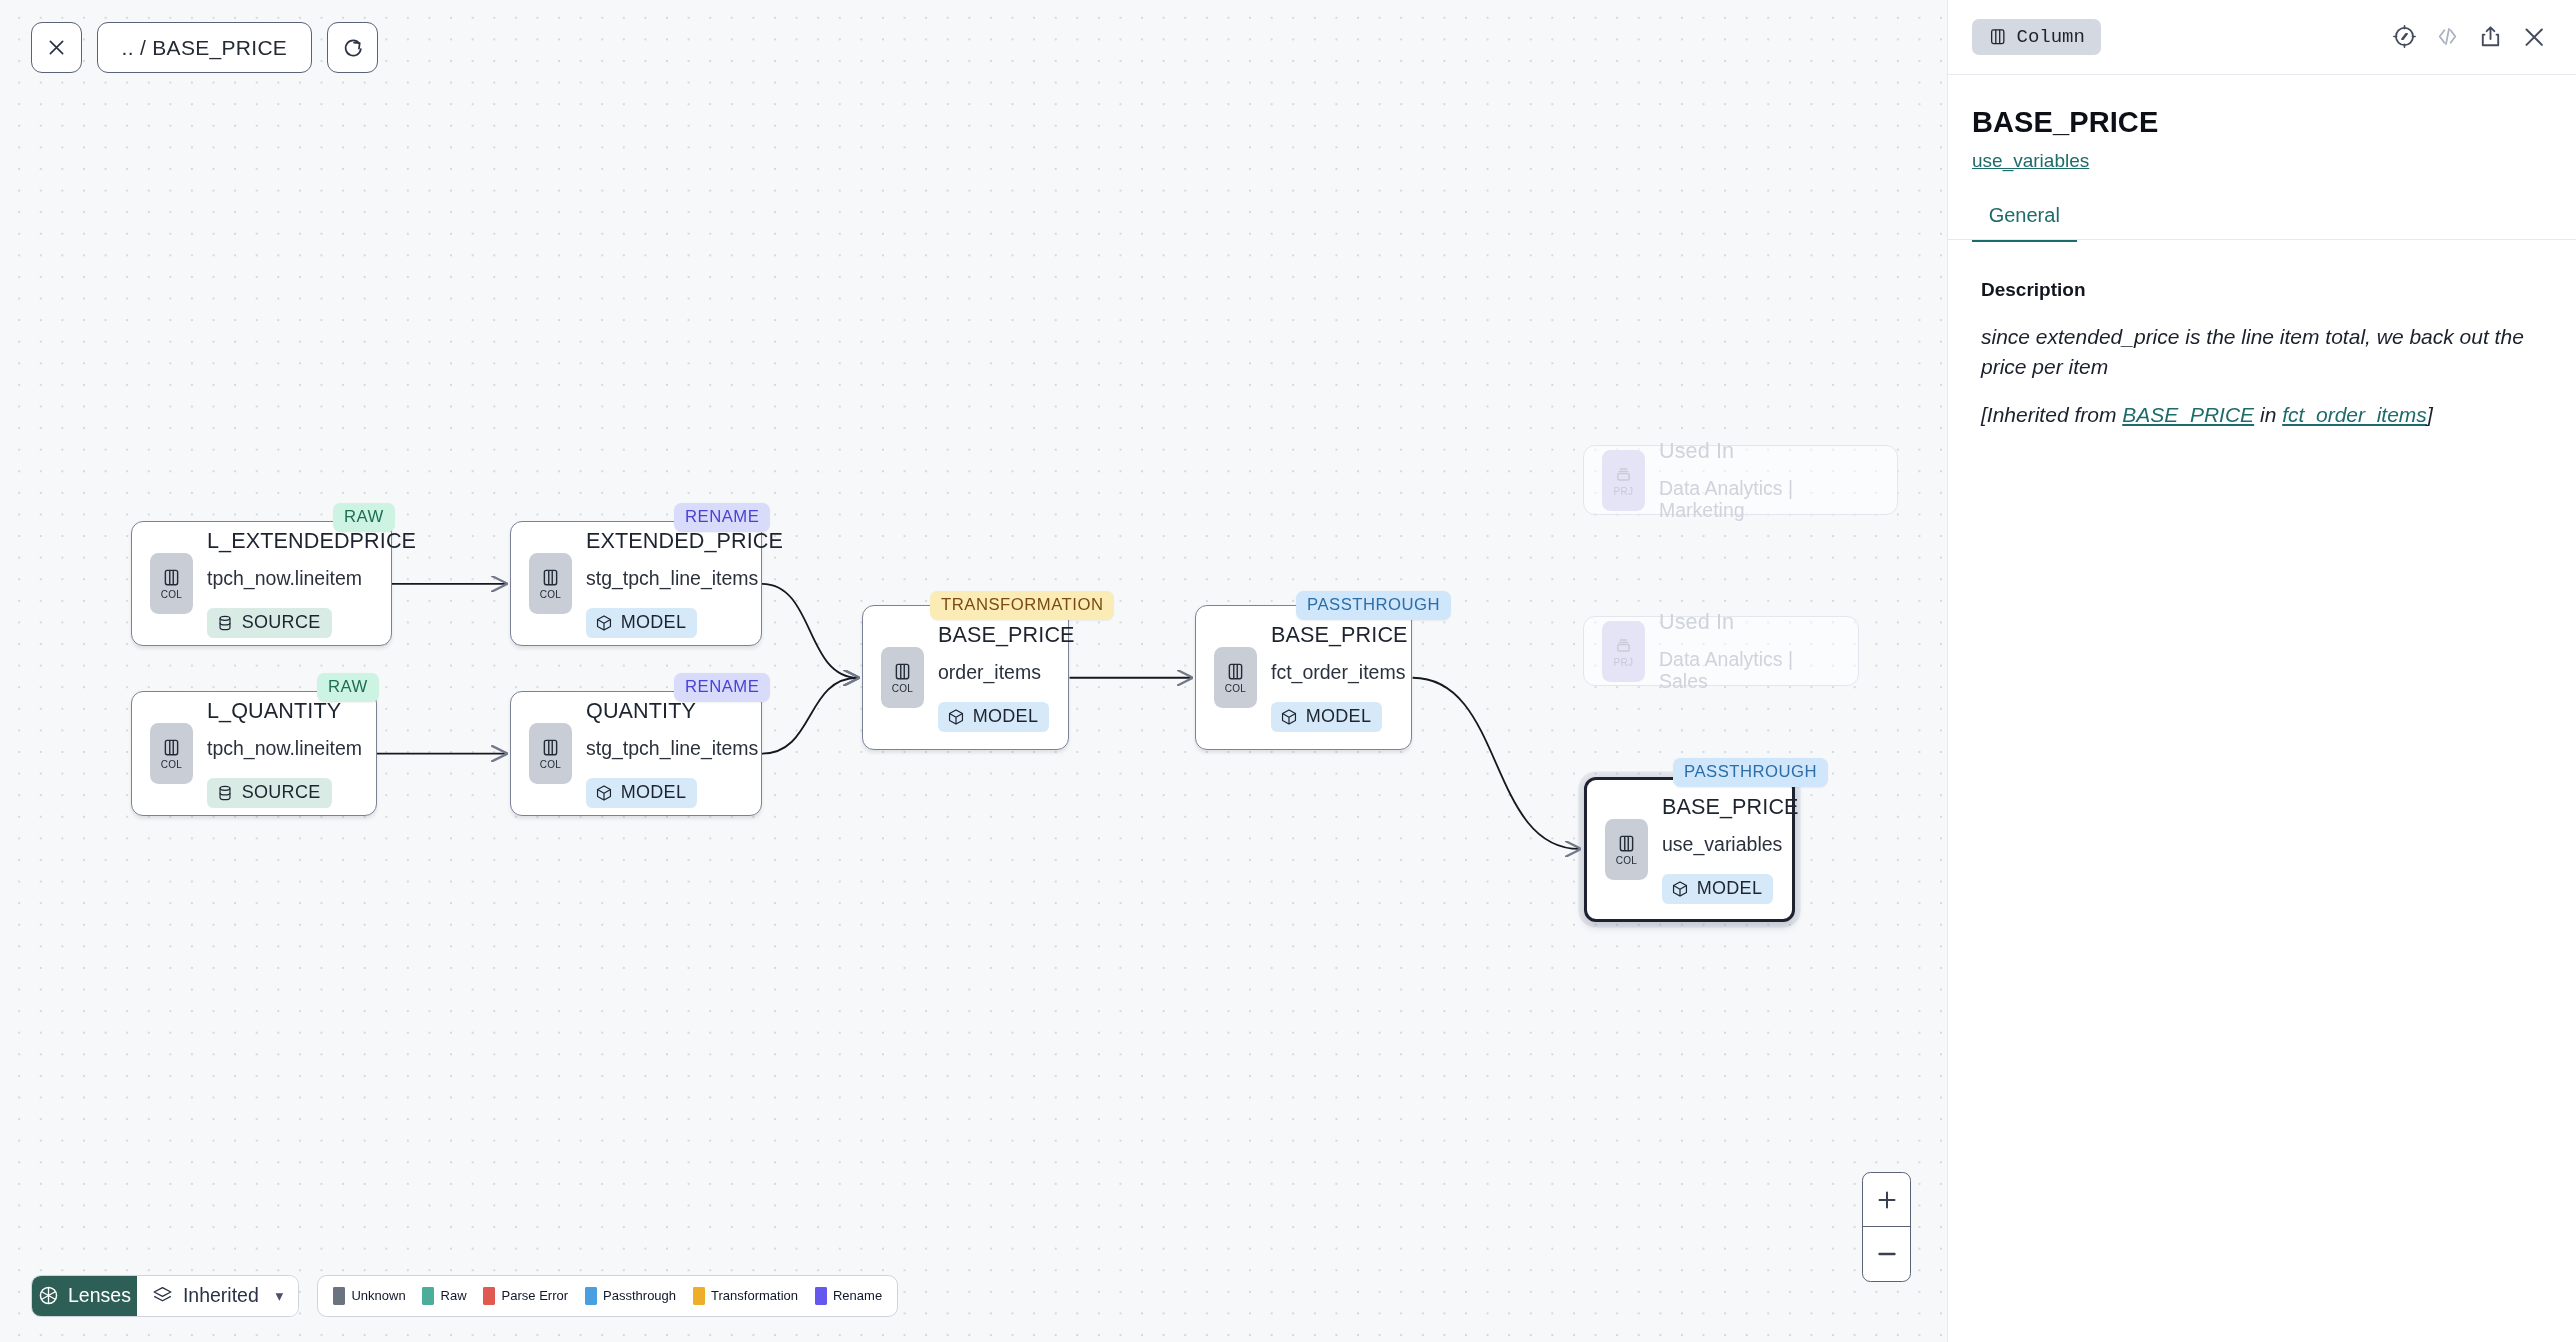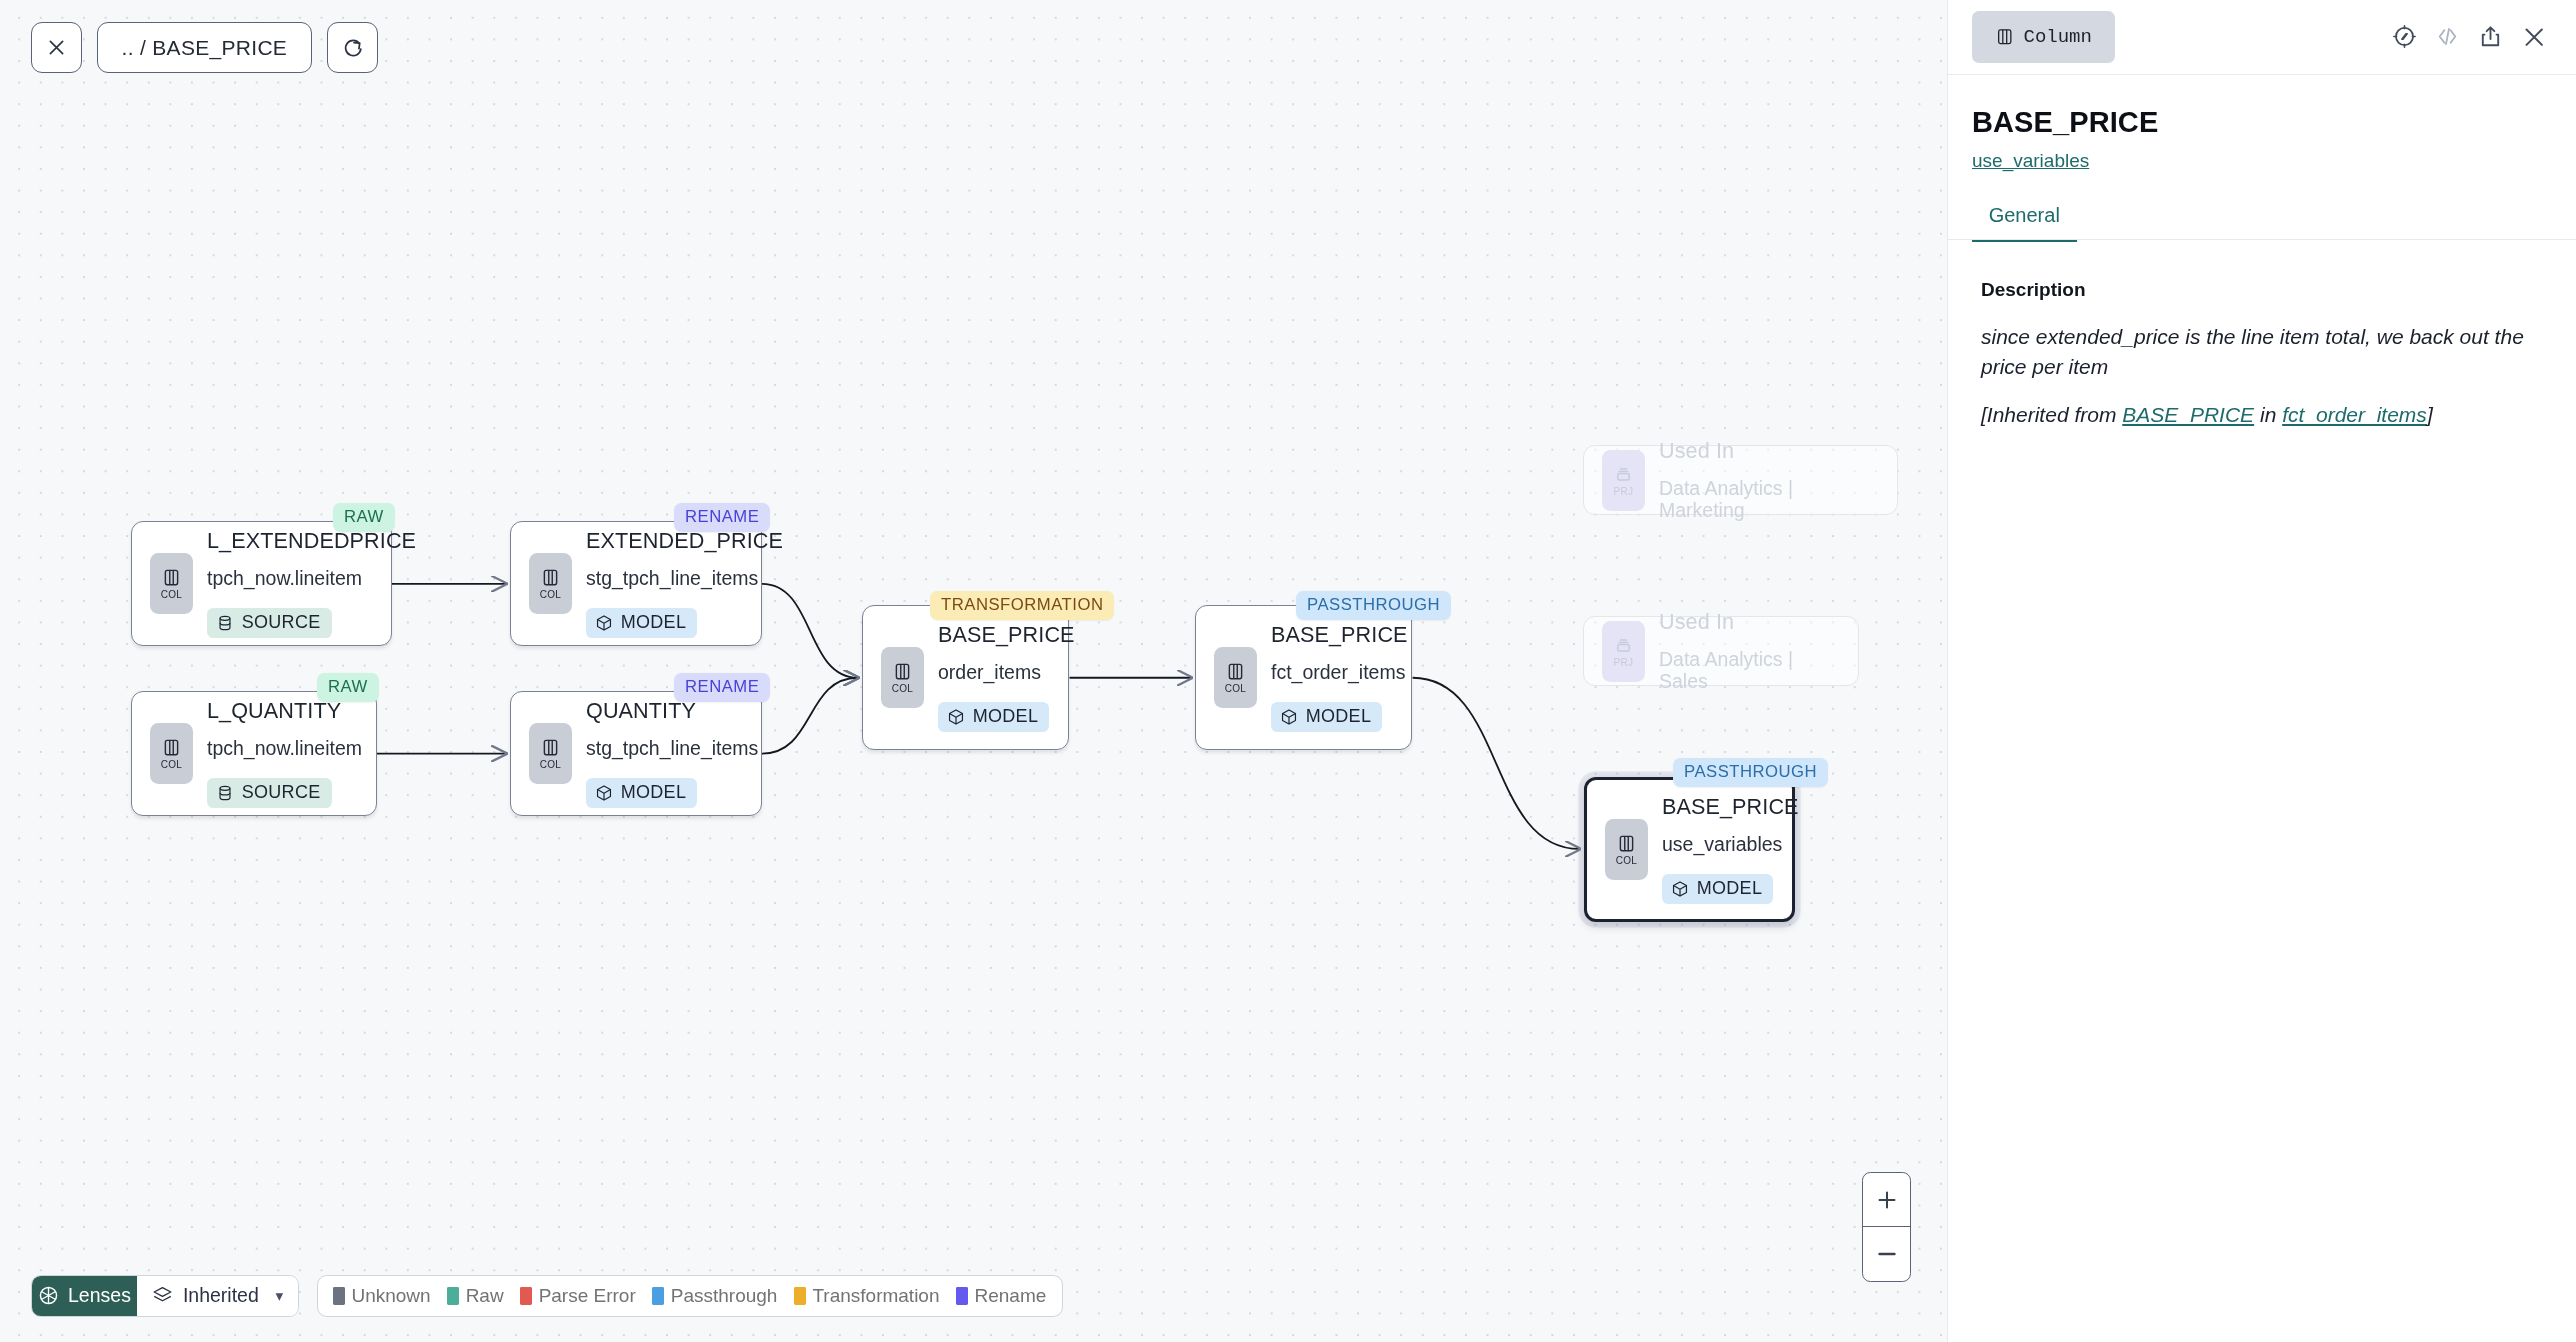--- a/index.html
+++ b/index.html
@@ -92,32 +92,32 @@
   #edges { position: absolute; inset: 0; width: 1947px; height: 1343px; z-index: 15; pointer-events: none; }
 
   
   .bottom-bar { position: absolute; left: 31px; bottom: 26.4px; display: flex; align-items: center; gap: 17.4px; z-index: 40; }
   .lens-group { display: flex; align-items: stretch; border: 1.4px solid #cfd3dc; border-radius: 9.7px; overflow: hidden; background: #fff; height: 42px; }
   .lens-btn { background: #2d5f56; color: #fff; display: flex; align-items: center; gap: 9px; padding: 0 6px; font-size: 19.5px; cursor: pointer; }
   .evo-btn { background: #fff; color: #2b3243; display: flex; align-items: center; gap: 9.7px; padding: 0 15.3px; font-size: 19.5px; cursor: pointer; }
   .evo-caret { font-size: 15.3px; color: #4a5164; margin-left: 7px; }
 
   .legend { display: flex; align-items: center; gap: 16.7px; border: 1.4px solid #cfd3dc; border-radius: 9.7px; background: #fff; height: 42px; padding: 0 15.3px; }
-  .leg-item { display: flex; align-items: center; gap: 6.3px; font-size: 19px; color: #737373; text-align: center; }
+  .leg-item { display: flex; align-items: center; gap: 6.3px; font-size: 13px; color: #0f172a; text-align: center; }
   .leg-sw { width: 12px; height: 18px; border-radius: 1.4px; }
 
   
   .zoomctl { position: absolute; right: 36px; bottom: 61px; width: 49px; border: 1.4px solid #5a6277; border-radius: 8.4px; background: #fff; z-index: 40; overflow: hidden; }
   .zoomctl div { height: 54px; display: flex; align-items: center; justify-content: center; cursor: pointer; color: #39404f; }
   .zoomctl div:first-child { border-bottom: 1.4px solid #5a6277; }
 
   
   #panel { width: 629px; height: 1343px; background: #fff; border-left: 0.7px solid #e7e9ee; display: flex; flex-direction: column; }
   .p-head { height: 75px; display: flex; align-items: center; justify-content: space-between; padding: 0 29px 0 24px; border-bottom: 0.7px solid #e7e9ee; }
-  .p-kind { background: #d4d8e1; border-radius: 7px; height: 52px; display: flex; align-items: center; gap: 9px; padding: 0 23px; font-family: "Liberation Mono", monospace; font-size: 19px; color: #1d2430; }
+  .p-kind { background: #d4d8e1; border-radius: 7px; height: 36px; display: flex; align-items: center; gap: 9px; padding: 0 16px; font-family: "Liberation Mono", monospace; font-size: 19px; color: #1d2430; }
   .p-acts { display: flex; align-items: center; gap: 18px; color: #434b5c; }
   .p-acts > span { cursor: pointer; display: flex; }
 
   .p-title { font-size: 29px; font-weight: bold; color: #0c0f15; margin: 31px 0 0 24px; letter-spacing: 0.1px; }
   .p-model { margin: 11px 0 0 24px; font-size: 19px; color: #1d6b6a; text-decoration: underline; cursor: pointer; }
 
   .p-tabs { margin-top: 32px; border-bottom: 1.4px solid #e7e9ee; padding-left: 24px; display: flex; }
   .p-tab { font-size: 20px; color: #1d6b6a; padding: 0 16.7px 12.5px; border-bottom: 2.8px solid #1d6b6a; margin-bottom: -2.1px; cursor: pointer; }
 
   .p-sec { padding: 39px 31px 0 33px; }

